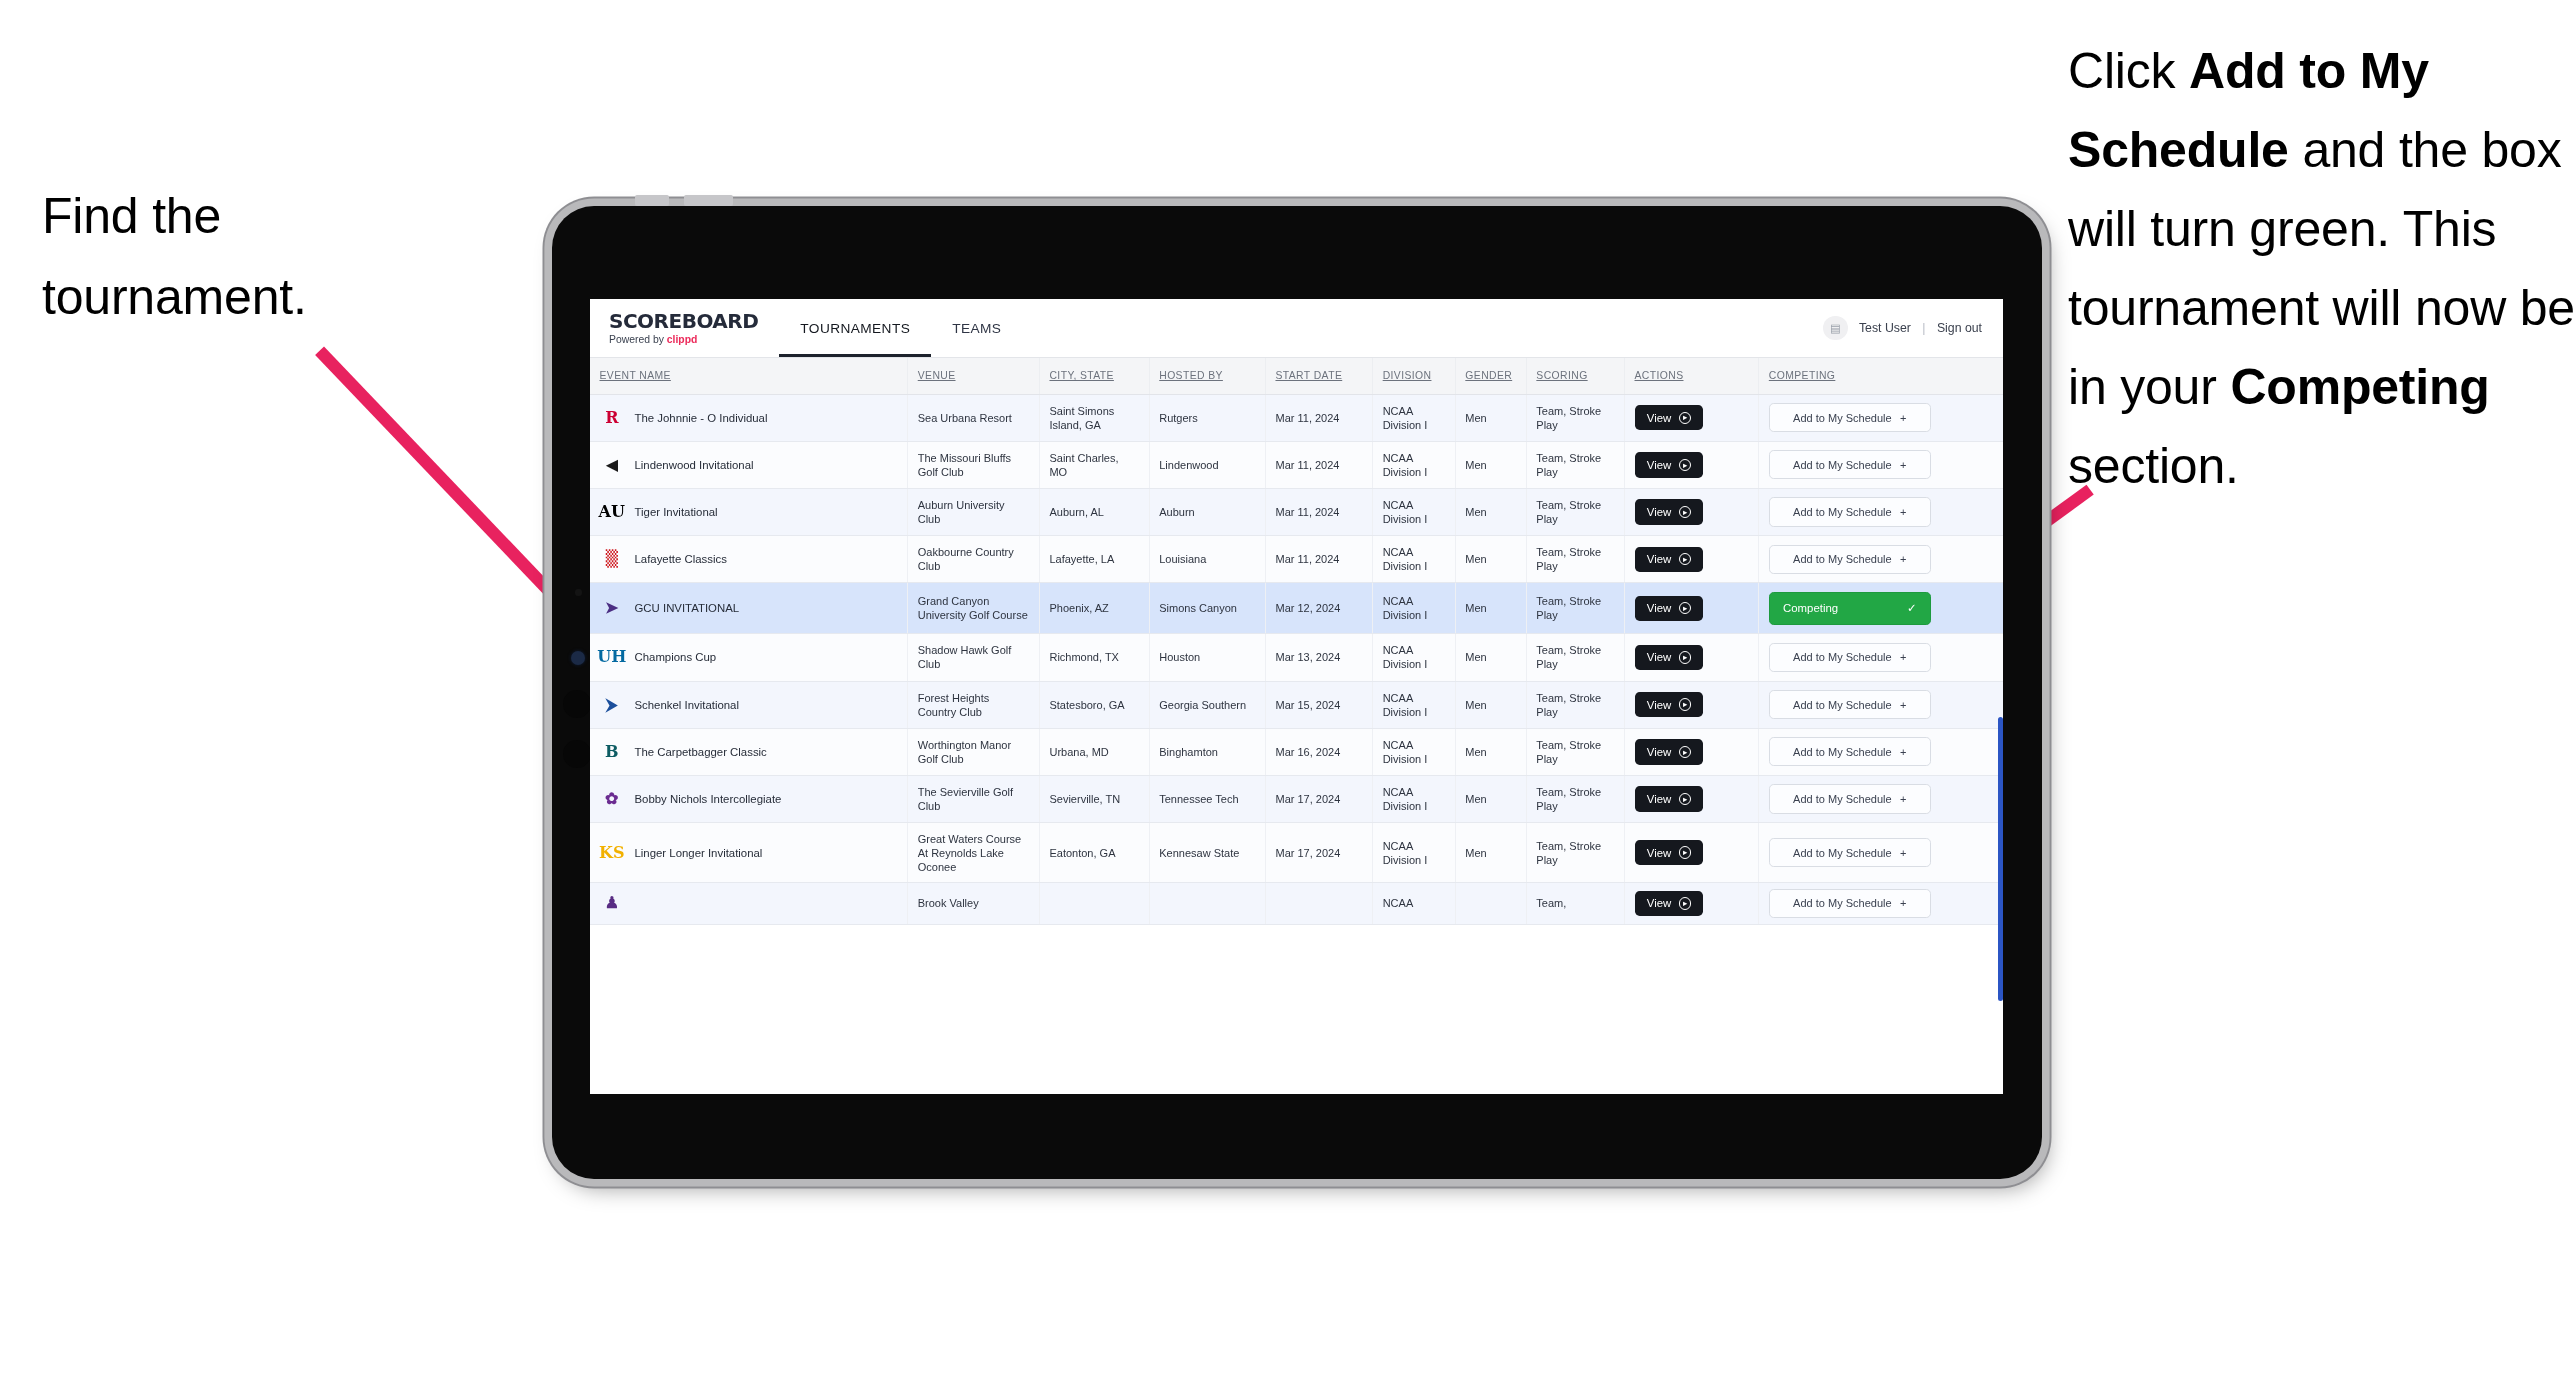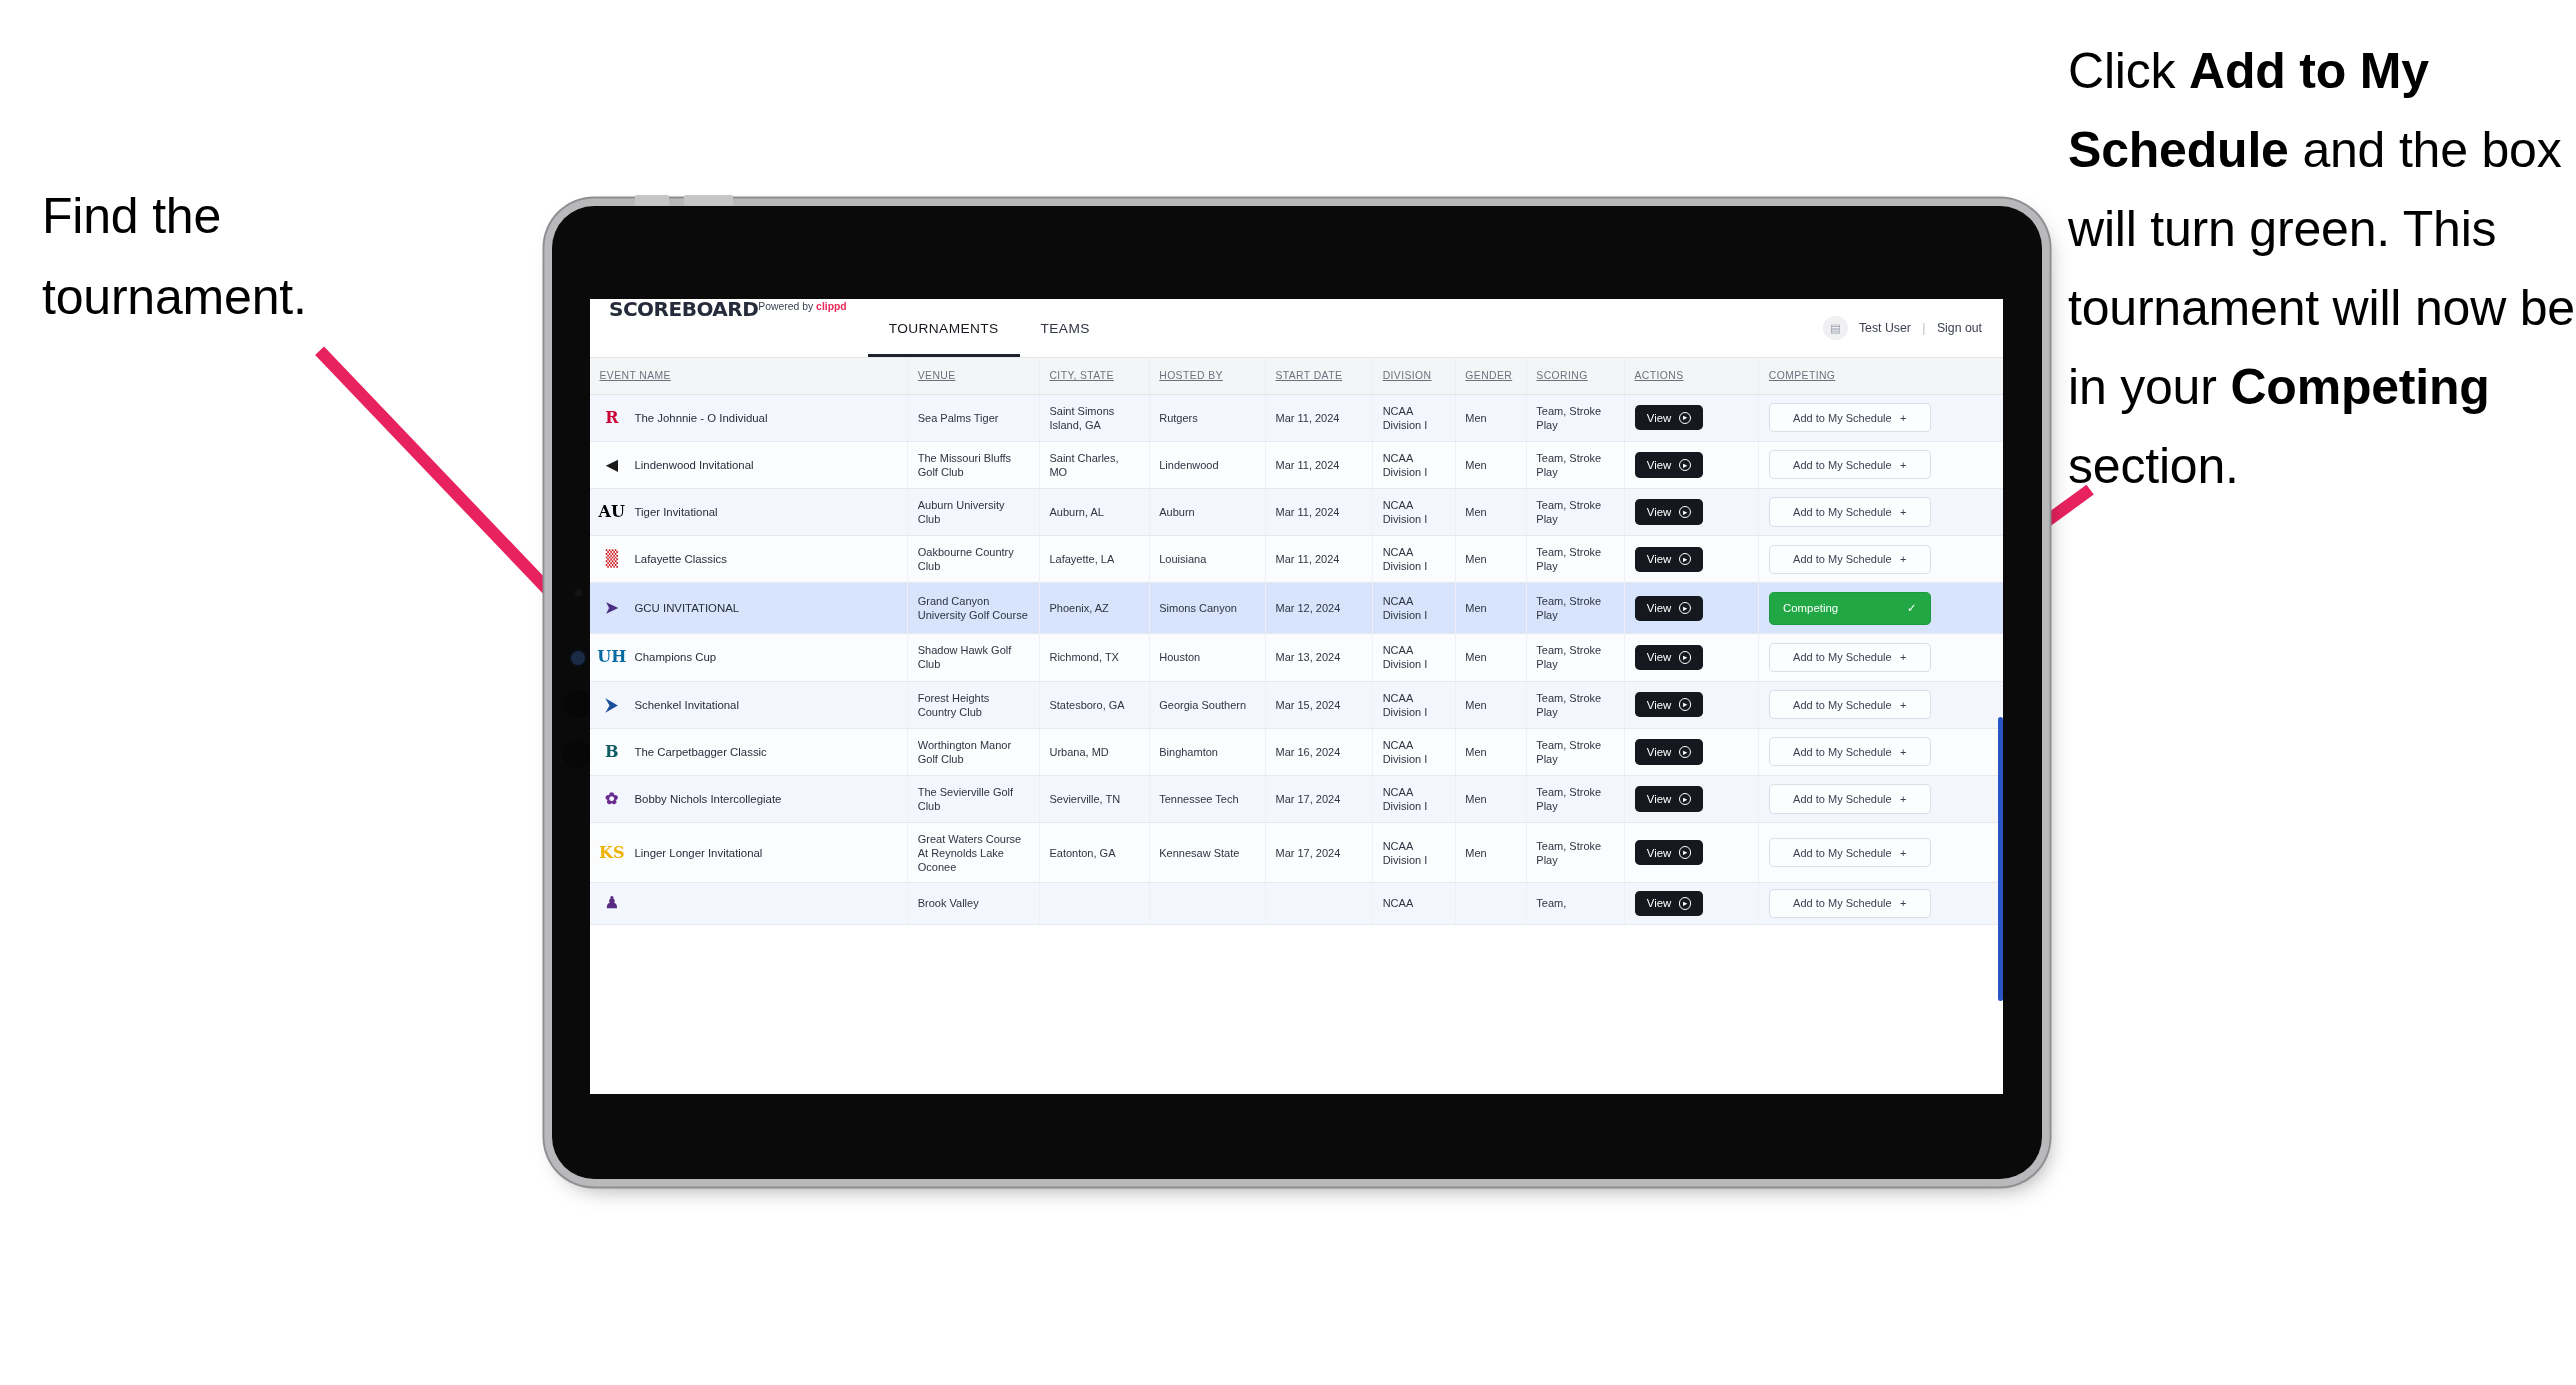--- a/index.html
+++ b/index.html
@@ -89,21 +89,21 @@
 
   
   #topbar {
     display: flex; align-items: stretch;
     height: 59px;
     background: #ffffff;
     border-bottom: 0.9px solid #e3e5e9;
     position: relative;
   }
   #brand {
-    display: flex; flex-direction: row; justify-content: center;
+    display: flex; flex-direction: column; justify-content: center;
     padding: 0 21px 0 19px;
     min-width: 151px;
   }
   #brand-title {
     font-family: "DejaVu Sans", sans-serif;
     font-weight: 700;
     font-size: 20px;
     letter-spacing: -0.5px;
     color: #252b3a;
     line-height: 21px;
@@ -312,21 +312,21 @@
               </tr>
           </thead>
           <tbody id="table-body">
               <tr>
                 <td>
                   <div class="ev-cell">
                     <div class="logo" style="color: rgb(204, 0, 51); background: transparent;">R</div>
                     <span class="ev-name">The Johnnie - O Individual</span>
                   </div>
                 </td>
-                <td>Sea Palms Tiger</td>
+                <td>Sea Urbana Resort</td>
                 <td>Saint Simons Island, GA</td>
                 <td>Rutgers</td>
                 <td>Mar 11, 2024</td>
                 <td>NCAA Division I</td>
                 <td>Men</td>
                 <td>Team, Stroke Play</td>
                 <td><button class="btn-view">
                     <span>View</span>
                     <span class="circ">▸</span>
                   </button></td>

